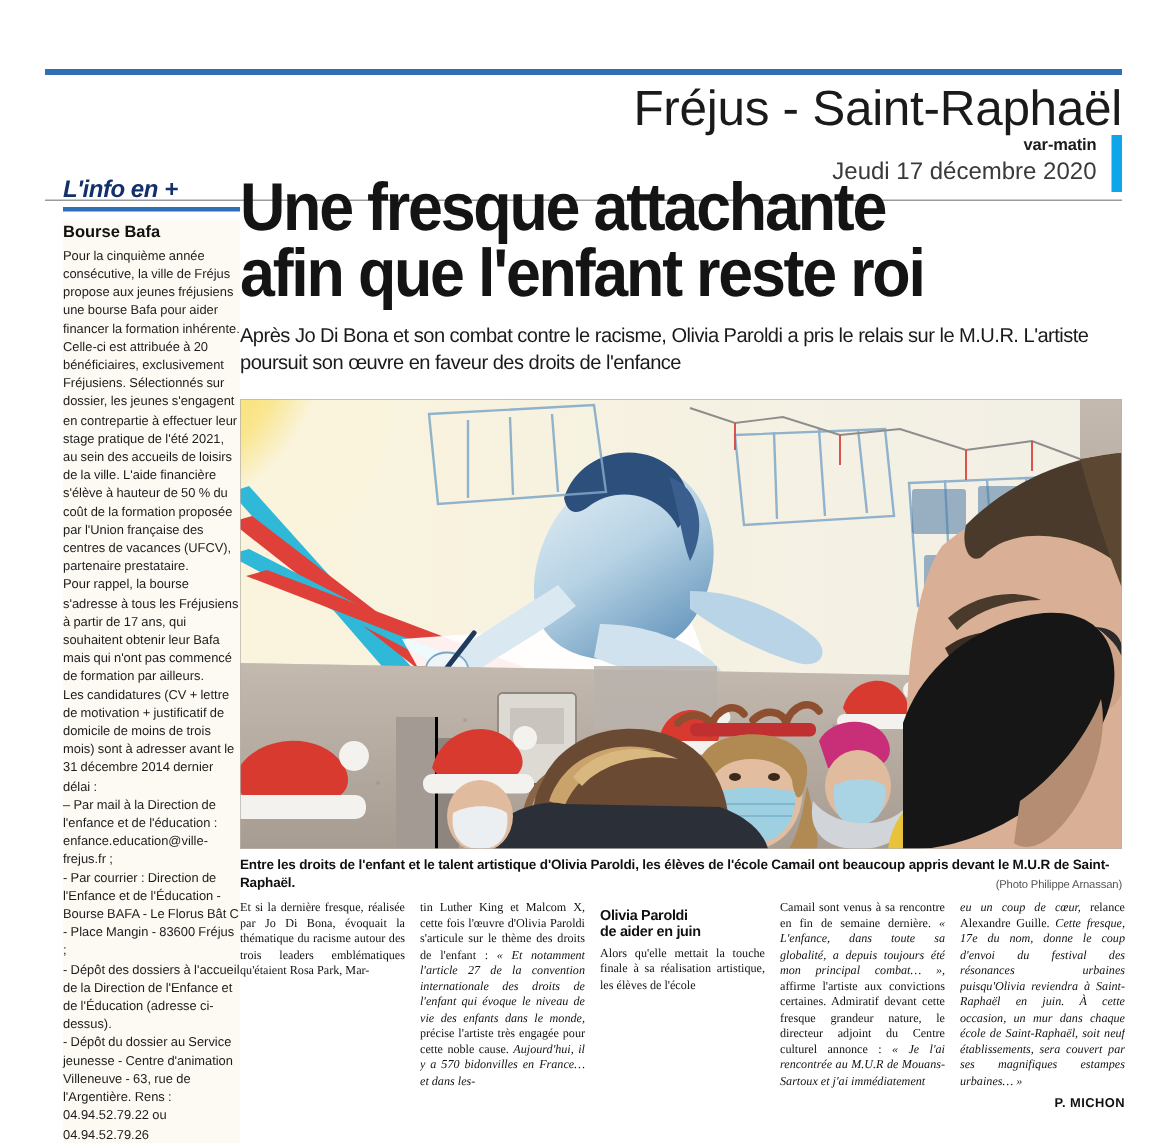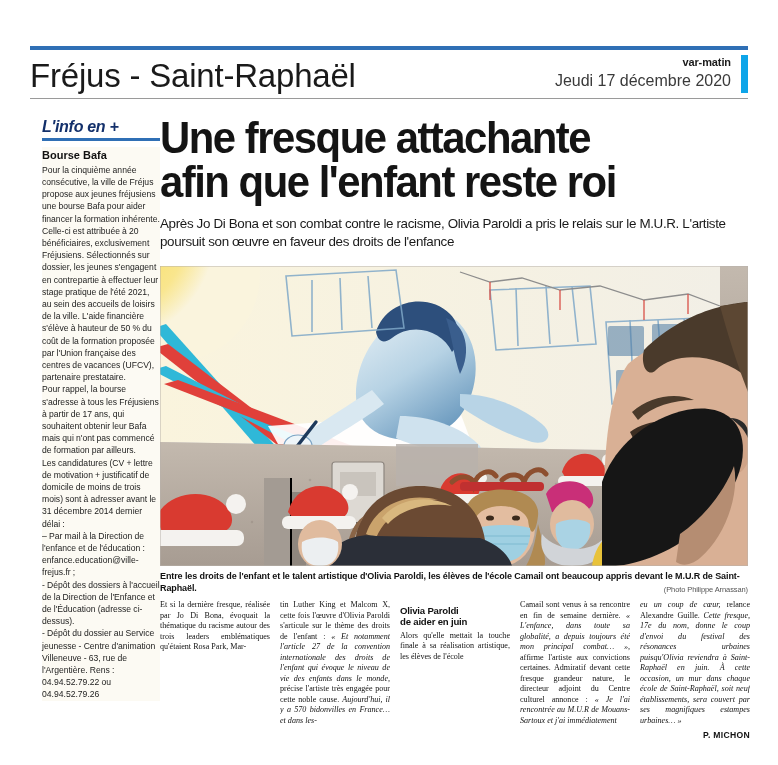--- a/index.html
+++ b/index.html
@@ -36,20 +36,21 @@
     height: 4px;
     background: #2f6fb5;
     width: 100%;
   }
   .masthead-body {
     display: flex;
     align-items: flex-end;
     justify-content: space-between;
     padding-top: 5px;
     padding-bottom: 3px;
+    flex-direction: column;
   }
   .section-title {
     font-family: "Liberation Sans", sans-serif;
     font-size: 33px;
     font-weight: 400;
     letter-spacing: -0.2px;
     color: #1a1a1a;
     line-height: 1.05;
     white-space: nowrap;
   }
@@ -258,20 +259,21 @@
   <div class="sidebar">
     <div class="sidebar-head">L'info en +</div>
     <div class="sidebar-head-rule"></div>
     <div class="sidebar-box">
       <div class="sidebar-title">Bourse Bafa</div>
       <div class="sidebar-text">
         <p>Pour la cinquième année consécutive, la ville de Fréjus propose aux jeunes fréjusiens une bourse Bafa pour aider financer la formation inhérente. Celle-ci est attribuée à 20 bénéficiaires, exclusivement Fréjusiens. Sélectionnés sur dossier, les jeunes s'engagent en contrepartie à effectuer leur stage pratique de l'été 2021, au sein des accueils de loisirs de la ville. L'aide financière s'élève à hauteur de 50 % du coût de la formation proposée par l'Union française des centres de vacances (UFCV), partenaire prestataire.</p>
         <p>Pour rappel, la bourse s'adresse à tous les Fréjusiens à partir de 17 ans, qui souhaitent obtenir leur Bafa mais qui n'ont pas commencé de formation par ailleurs.</p>
         <p>Les candidatures (CV + lettre de motivation + justificatif de domicile de moins de trois mois) sont à adresser avant le 31 décembre 2014 dernier délai :</p>
         <p>– Par mail à la Direction de l'enfance et de l'éducation : enfance.education@ville-frejus.fr ;</p>
+        <p>- Par courrier : Direction de l'Enfance et de l'Éducation - Bourse BAFA - Le Florus Bât C - Place Mangin - 83600 Fréjus ;</p>
         <p>- Dépôt des dossiers à l'accueil de la Direction de l'Enfance et de l'Éducation (adresse ci-dessus).</p>
         <p>- Dépôt du dossier au Service jeunesse - Centre d'animation Villeneuve - 63, rue de l'Argentière. Rens : 04.94.52.79.22 ou 04.94.52.79.26</p>
       </div>
     </div>
   </div>
 
   <div class="headline-wrap">
     <h1 class="headline">
       <span>Une fresque attachante</span>
       <span class="line2">afin que l'enfant reste roi</span>

